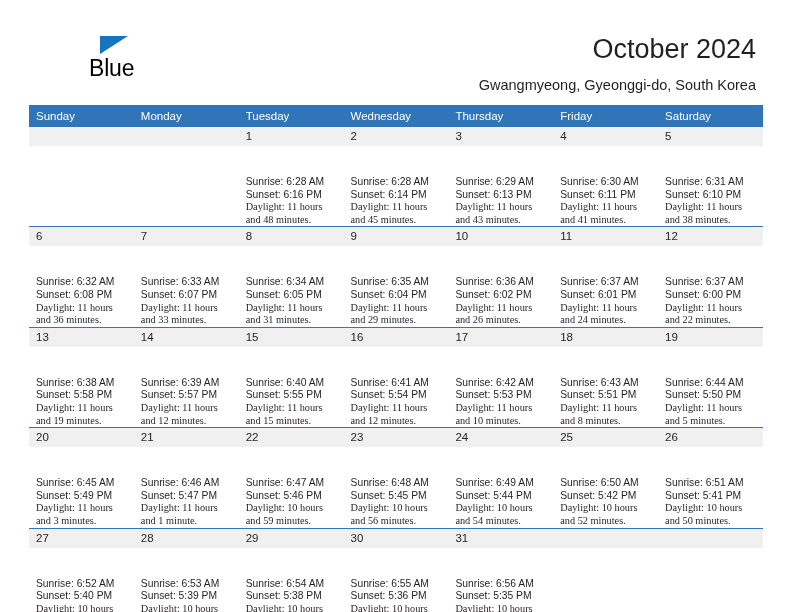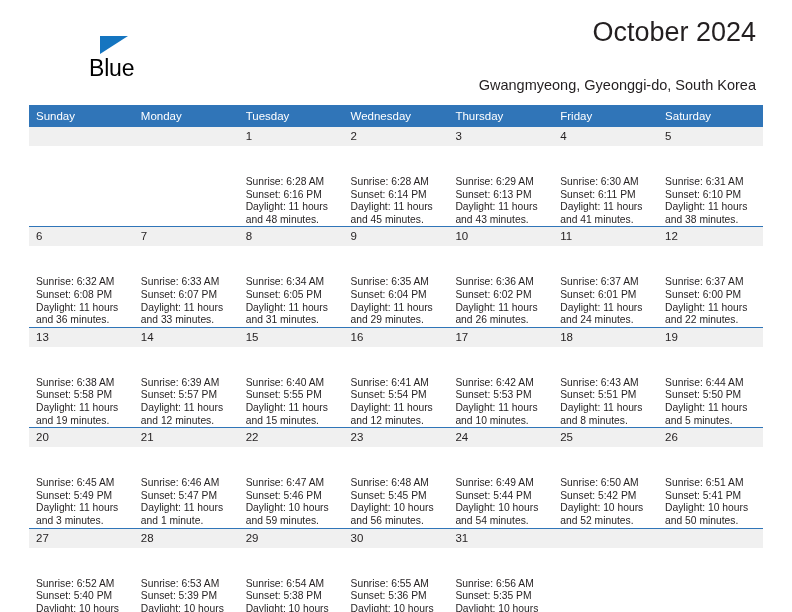--- a/index.html
+++ b/index.html
@@ -59,21 +59,21 @@
     left: 58px;
     top: 24px;
     font-size: 23px;
     letter-spacing: -0.2px;
     color: #000000;
     line-height: 26px;
   }
   .title {
     position: absolute;
     right: 36px;
-    top: 17px;
+    top: 34px;
     font-size: 27px;
     color: #231f20;
     text-align: right;
     white-space: nowrap;
   }
   .subtitle {
     position: absolute;
     right: 36px;
     top: 77px;
     font-size: 14.5px;
@@ -129,20 +129,21 @@
     font-size: 10.3px;
     line-height: 12.6px;
     color: #231f20;
     margin-top: 26px;
   }
   .details div {
     white-space: nowrap;
   }
   .details .daylight {
     white-space: normal;
+    font-family: Liberation Serif, serif;
   }
 </style>
 </head>
 <body>
 
 <div class="page">
 
   <div class="header">
 
     <div class="logo">

